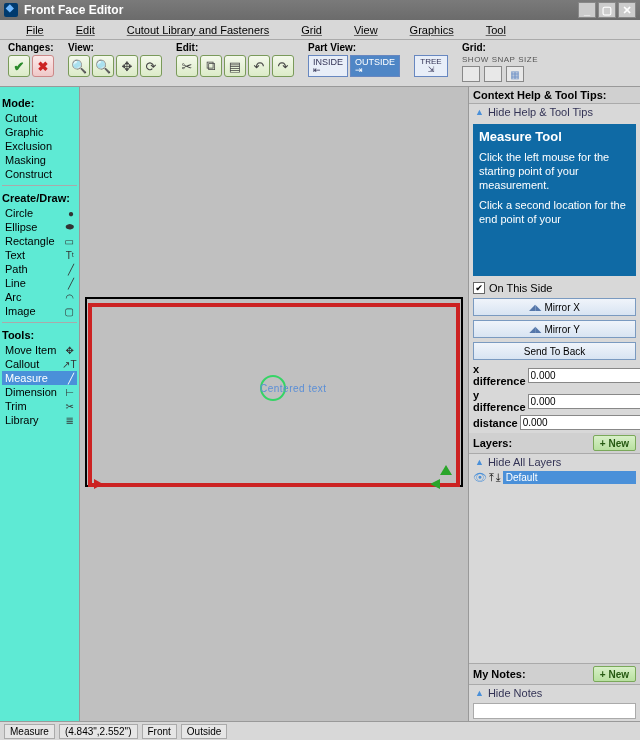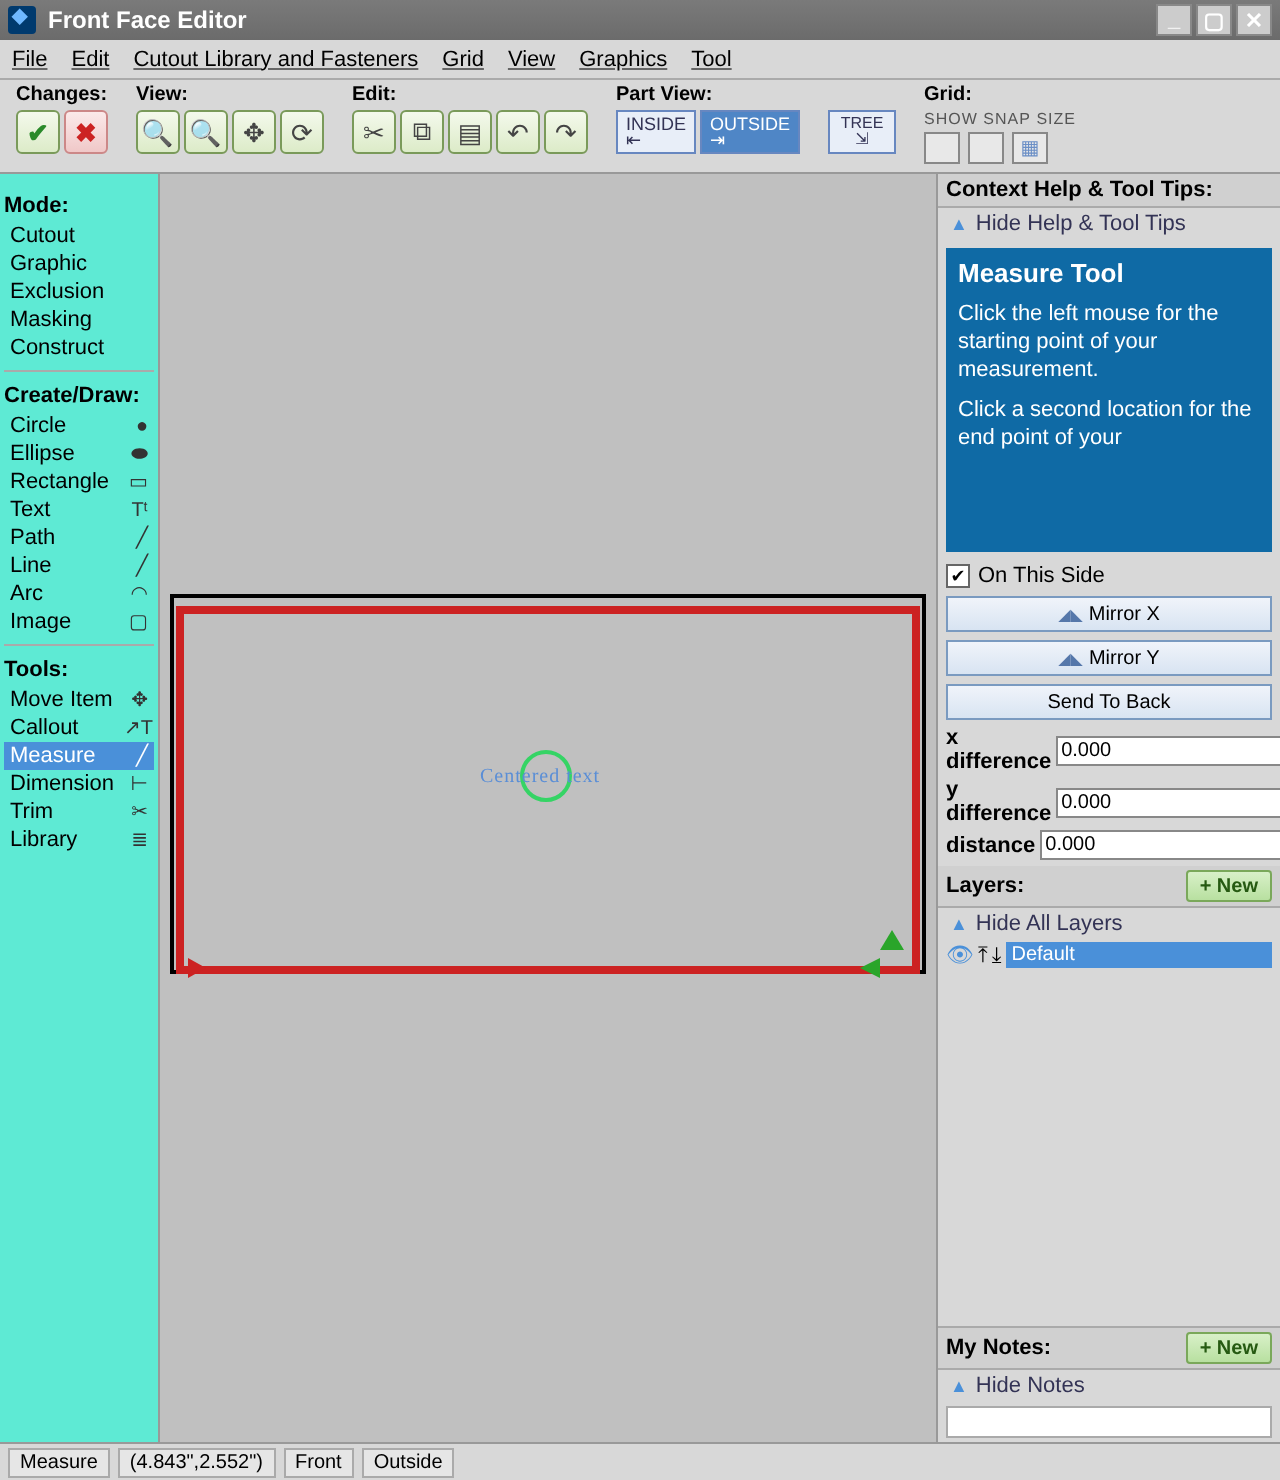--- a/index.html
+++ b/index.html
@@ -23,21 +23,21 @@
     font-weight: bold;
     font-size: 12px;
   }
   .titlebar .icon { width:14px; height:14px; background:#003a6e; border-radius:2px; margin-right:6px; display:inline-block; position:relative;}
   .titlebar .icon::after{content:'◆';position:absolute;left:2px;top:-1px;font-size:10px;color:#6fb8ff;}
   .titlebar .spacer { flex: 1; }
   .winbtn { width:18px;height:16px;background:#ccc;border:1px solid #888;margin-left:2px;display:flex;align-items:center;justify-content:center;font-size:11px;}
   .menubar { height:20px; background:#d8d8d8; border-bottom:1px solid #aaa; display:flex; align-items:center; padding:0 6px; gap:12px;}
   .menubar span { text-decoration: underline; text-decoration-color:#666; text-underline-offset:1px; cursor:default;}
   .menubar .menu { text-decoration:none;}
-  .menubar .menu .u{}
+  .menubar .menu .u{margin-left:20px;}
   .toolbar {
     background:#d8d8d8;
     border-bottom:1px solid #999;
     padding:2px 8px 4px 8px;
     display:flex;
     align-items:flex-start;
     gap:14px;
   }
   .tgroup { display:flex; flex-direction:column; gap:2px;}
   .tgroup .label{font-size:10px;font-weight:bold;}
@@ -63,21 +63,21 @@
   .leftpanel .ic{font-size:10px;color:#333;width:12px;text-align:right;}
   .leftpanel hr{border:none;border-top:1px solid #aaa;margin:4px 0;}
 
   .canvas{flex:1;position:relative;background:#c0c0c0;overflow:hidden;}
   .rect-outer{position:absolute;left:5px;top:210px;width:378px;height:190px;border:2px solid #000;}
   .rect-inner{position:absolute;left:8px;top:216px;width:372px;height:184px;border:4px solid #cc2222;}
   .green-arrow{position:absolute;left:360px;top:378px;width:0;height:0;border-left:6px solid transparent;border-right:6px solid transparent;border-bottom:10px solid #2aa52a;}
   .green-arrow2{position:absolute;left:350px;top:392px;width:0;height:0;border-top:5px solid transparent;border-bottom:5px solid transparent;border-right:10px solid #2aa52a;}
   .red-arrow{position:absolute;left:14px;top:392px;width:0;height:0;border-top:5px solid transparent;border-bottom:5px solid transparent;border-left:9px solid #cc2222;}
   .center-circ{position:absolute;left:180px;top:288px;width:26px;height:26px;border:2px solid #35d465;border-radius:50%;}
-  .center-txt{position:absolute;left:160px;top:296px;font-size:10px;color:#5a8ed6;letter-spacing:0.5px;font-family:Liberation Serif, serif;}
+  .center-txt{position:absolute;left:180px;top:296px;font-size:10px;color:#5a8ed6;letter-spacing:0.5px;}
 
   .rightpanel{width:172px;background:#d8d8d8;border-left:1px solid #999;display:flex;flex-direction:column;font-size:11px;}
   .rp-head{background:#d0d0d0;border-bottom:1px solid #aaa;padding:2px 4px;font-weight:bold;display:flex;justify-content:space-between;align-items:center;}
   .rp-sub{padding:2px 6px;color:#335;display:flex;align-items:center;gap:4px;}
   .rp-sub .tri{color:#4a90d9;font-size:9px;}
   .helpbox{margin:4px;background:#0f6aa5;color:#fff;padding:6px;font-size:11px;line-height:14px;height:152px;overflow:hidden;}
   .helpbox .title{font-weight:bold;font-size:13px;margin-bottom:6px;}
   .rp-row{display:flex;align-items:center;padding:2px 4px;gap:4px;}
   .rp-btn{flex:1;height:18px;border:1px solid #7a9ac0;background:linear-gradient(#f0f4fa,#d8e4f2);font-size:10px;display:flex;align-items:center;justify-content:center;gap:3px;}
   .rp-btn .tri{font-size:8px;color:#5577aa;}

